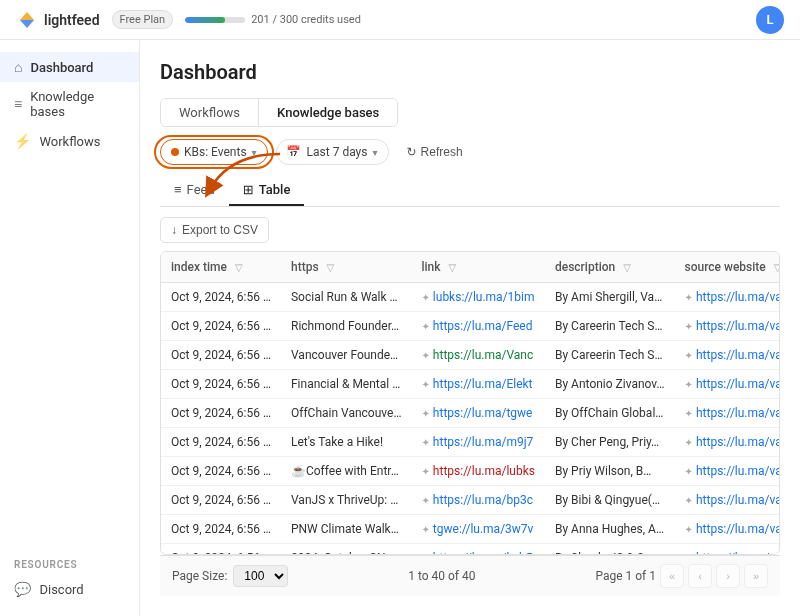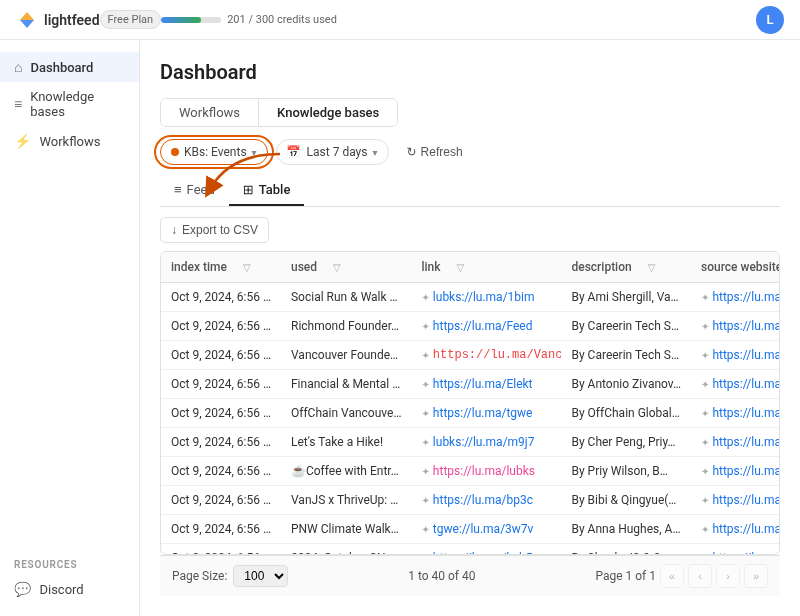--- a/index.html
+++ b/index.html
@@ -1,20 +1,20 @@
 <!DOCTYPE html>
 <html><head>
   <meta charset="utf-8">
   <style>
     * { box-sizing: border-box; margin: 0; padding: 0; }
     body { font-family: -apple-system, BlinkMacSystemFont, 'Segoe UI', Roboto, sans-serif; font-size: 13px; background: #f5f5f5; color: #333; width: 800px; height: 616px; overflow: hidden; display: flex; flex-direction: column; }
 
     
     .topbar { display: flex; align-items: center; justify-content: space-between; padding: 0 16px; height: 40px; background: #fff; border-bottom: 1px solid #e8e8e8; flex-shrink: 0; }
-    .topbar-left { display: flex; align-items: center; }
+    .topbar-left { display: flex; align-items: center; gap: 12px; }
     .logo { display: flex; align-items: center; gap: 6px; font-weight: 600; font-size: 14px; color: #333; }
     .logo-icon { width: 22px; height: 22px; }
     .plan-badge { font-size: 11px; color: #666; background: #f0f0f0; padding: 2px 7px; border-radius: 10px; border: 1px solid #ddd; }
     .credits-bar { display: flex; align-items: center; gap: 6px; font-size: 11px; color: #666; }
     .credits-track { width: 60px; height: 6px; background: #e0e0e0; border-radius: 3px; overflow: hidden; }
     .credits-fill { height: 100%; background: linear-gradient(90deg, #4285f4, #34a853); border-radius: 3px; width: 67%; }
     .topbar-right { display: flex; align-items: center; }
     .avatar { width: 28px; height: 28px; background: #4285f4; border-radius: 50%; display: flex; align-items: center; justify-content: center; color: #fff; font-weight: 600; font-size: 13px; }
 
     
@@ -48,21 +48,21 @@
     .sub-tab.active { color: #222; border-bottom: 2px solid #222; font-weight: 500; }
 
     
     .export-bar { margin-bottom: 8px; }
     .export-btn { display: flex; align-items: center; gap: 5px; padding: 5px 10px; border: 1px solid #e0e0e0; border-radius: 5px; font-size: 12px; color: #555; background: #fff; cursor: pointer; }
 
     
     .table-container { flex: 1; overflow: auto; border: 1px solid #e0e0e0; border-radius: 6px; }
     table { width: 100%; border-collapse: collapse; font-size: 12px; }
     thead th { background: #fafafa; padding: 8px 10px; text-align: left; font-weight: 500; color: #555; border-bottom: 1px solid #e0e0e0; white-space: nowrap; position: sticky; top: 0; z-index: 1; }
-    thead th .th-inner { display: flex; align-items: center; gap: 16px; }
+    thead th .th-inner { display: flex; align-items: center; gap: 8px; }
     .filter-icon { font-size: 10px; color: #aaa; }
     tbody tr { border-bottom: 1px solid #f0f0f0; }
     tbody td { padding: 7px 10px; color: #333; white-space: nowrap; overflow: hidden; text-overflow: ellipsis; max-width: 150px; }
     .link-cell { color: #1a73e8; }
     .link-cell span { display: flex; align-items: center; gap: 3px; }
 
     
     .pagination { display: flex; align-items: center; justify-content: space-between; padding: 8px 12px; border-top: 1px solid #e0e0e0; background: #fafafa; font-size: 12px; color: #555; flex-shrink: 0; }
     .page-size { display: flex; align-items: center; gap: 6px; }
     .page-size select { padding: 2px 6px; border: 1px solid #ddd; border-radius: 4px; font-size: 12px; }
@@ -185,21 +185,21 @@
         <thead>
           <tr>
             <th>
                 <div class="th-inner">
                   <span>index time</span>
                   <span class="filter-icon">▽</span>
                 </div>
               </th>
             <th>
                 <div class="th-inner">
-                  <span>used</span>
+                  <span>https</span>
                   <span class="filter-icon">▽</span>
                 </div>
               </th>
             <th>
                 <div class="th-inner">
                   <span>link</span>
                   <span class="filter-icon">▽</span>
                 </div>
               </th>
             <th>
@@ -250,21 +250,21 @@
                   <a href="#" style="color: rgb(26, 115, 232); text-decoration: none;">https://lu.ma/vanc…</a>
                 </span>
               </td>
             </tr>
             <tr>
               <td>Oct 9, 2024, 6:56 …</td>
               <td>Vancouver Founde…</td>
               <td class="link-cell">
                 <span style="display: flex; align-items: center; gap: 3px;">
                   <span style="color: rgb(170, 170, 170); font-size: 10px;">✦</span>
-                  <a href="#" style="color: #ef4444; text-decoration: none; font-family: Liberation Mono, monospace;">https://lu.ma/Vanc</a>
+                  <a href="#" style="color: #15803d; text-decoration: none;">https://lu.ma/Vanc</a>
                 </span>
               </td>
               <td>By Careerin Tech S…</td>
               <td class="link-cell">
                 <span style="display: flex; align-items: center; gap: 3px;">
                   <span style="color: rgb(170, 170, 170); font-size: 10px;">✦</span>
                   <a href="#" style="color: rgb(26, 115, 232); text-decoration: none;">https://lu.ma/vanc…</a>
                 </span>
               </td>
             </tr>
@@ -301,38 +301,38 @@
                   <a href="#" style="color: rgb(26, 115, 232); text-decoration: none;">https://lu.ma/vanc…</a>
                 </span>
               </td>
             </tr>
             <tr>
               <td>Oct 9, 2024, 6:56 …</td>
               <td>Let's Take a Hike!</td>
               <td class="link-cell">
                 <span style="display: flex; align-items: center; gap: 3px;">
                   <span style="color: rgb(170, 170, 170); font-size: 10px;">✦</span>
-                  <a href="#" style="color: rgb(26, 115, 232); text-decoration: none;">lubks://lu.ma/m9j7</a>
+                  <a href="#" style="color: rgb(26, 115, 232); text-decoration: none;">https://lu.ma/m9j7</a>
                 </span>
               </td>
               <td>By Cher Peng, Priy…</td>
               <td class="link-cell">
                 <span style="display: flex; align-items: center; gap: 3px;">
                   <span style="color: rgb(170, 170, 170); font-size: 10px;">✦</span>
                   <a href="#" style="color: rgb(26, 115, 232); text-decoration: none;">https://lu.ma/vanc…</a>
                 </span>
               </td>
             </tr>
             <tr>
               <td>Oct 9, 2024, 6:56 …</td>
               <td>☕Coffee with Entr…</td>
               <td class="link-cell">
                 <span style="display: flex; align-items: center; gap: 3px;">
                   <span style="color: rgb(170, 170, 170); font-size: 10px;">✦</span>
-                  <a href="#" style="color: #ec4899; text-decoration: none; text-align: center;">https://lu.ma/lubks</a>
+                  <a href="#" style="color: #b91c1c; text-decoration: none; text-align: center;">https://lu.ma/lubks</a>
                 </span>
               </td>
               <td>By Priy Wilson, B…</td>
               <td class="link-cell">
                 <span style="display: flex; align-items: center; gap: 3px;">
                   <span style="color: rgb(170, 170, 170); font-size: 10px;">✦</span>
                   <a href="#" style="color: rgb(26, 115, 232); text-decoration: none;">https://lu.ma/vanc…</a>
                 </span>
               </td>
             </tr>

